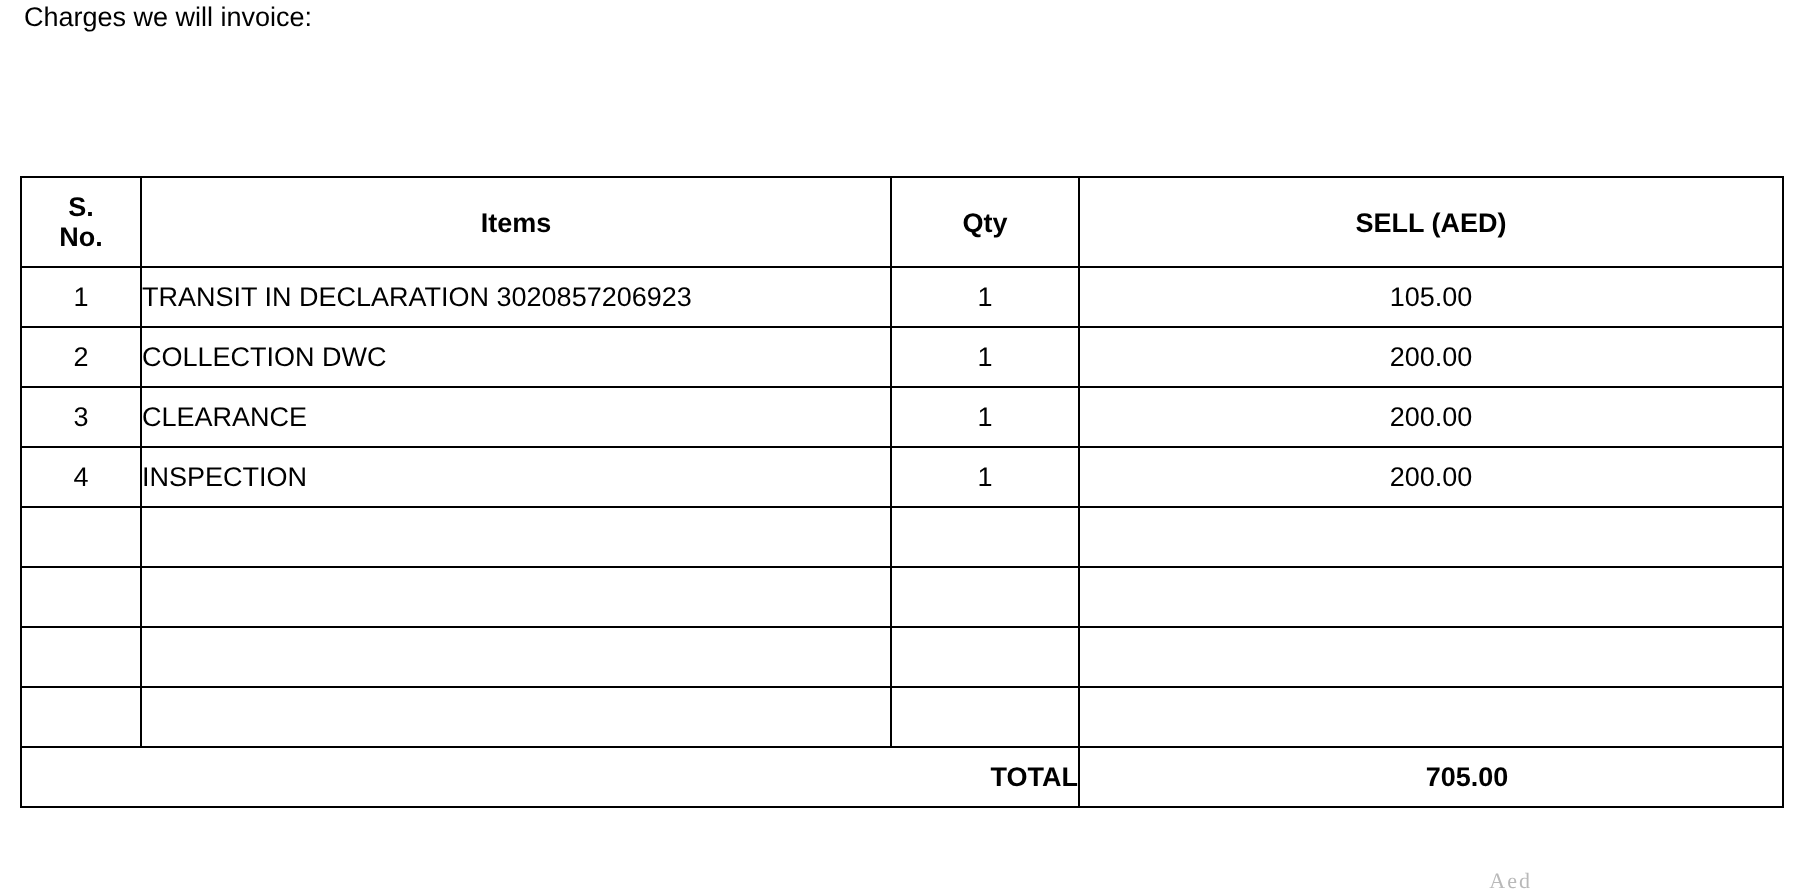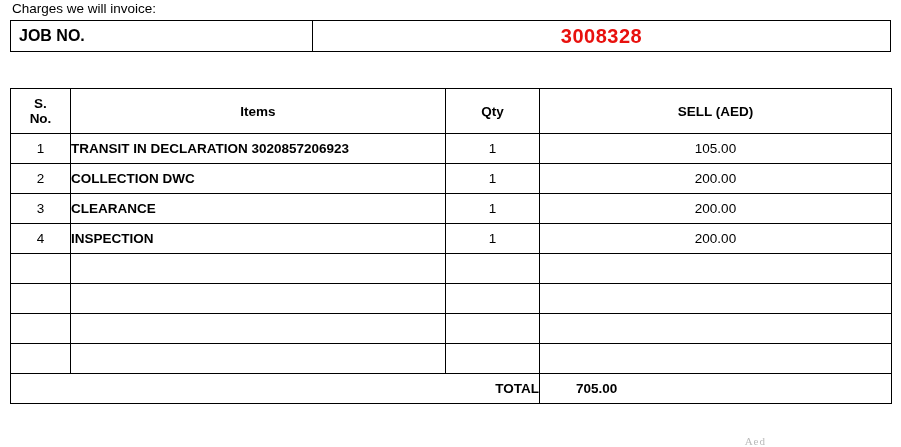--- a/index.html
+++ b/index.html
@@ -91,21 +91,20 @@
   .charges-table tbody td {
     height: 29px;
     font-size: 13.5px;
   }
   .cell-sno {
     text-align: center;
   }
   .cell-items {
     text-align: left;
     padding-left: 12px;
-    font-weight: bold;
   }
   .cell-qty {
     text-align: center;
   }
   .cell-sell {
     text-align: center;
   }
   .row-note td.cell-items {
     text-align: left;
     padding-left: 12px;
@@ -121,49 +120,41 @@
     height: 30px;
     padding-left: 36px;
   }
   .total-label {
     text-align: right;
     padding-right: 12px;
     font-weight: bold;
     font-size: 13.5px;
   }
   .total-value {
-    text-align: left;
+    text-align: center;
     font-weight: bold;
     font-size: 13.5px;
   }
   .watermark {
     position: absolute;
     right: 4px;
     bottom: 0px;
     font-size: 11px;
     color: #b9b9b9;
     letter-spacing: 1px;
     font-family: Liberation Serif, serif;
   }
 </style>
 </head>
 <body>
 
 <div class="page">
 
   <div class="intro-line">Charges we will invoice:</div>
 
-  <table class="jobno-table">
-    <tbody>
-      <tr>
-        <td class="jobno-label">JOB NO.</td>
-        <td class="jobno-value">3008328</td>
-      </tr>
-    </tbody>
-  </table>
 
   <table class="charges-table">
     <colgroup>
       <col class="col-sno">
       <col class="col-items">
       <col class="col-qty">
       <col class="col-sell">
     </colgroup>
     <thead>
       <tr>

